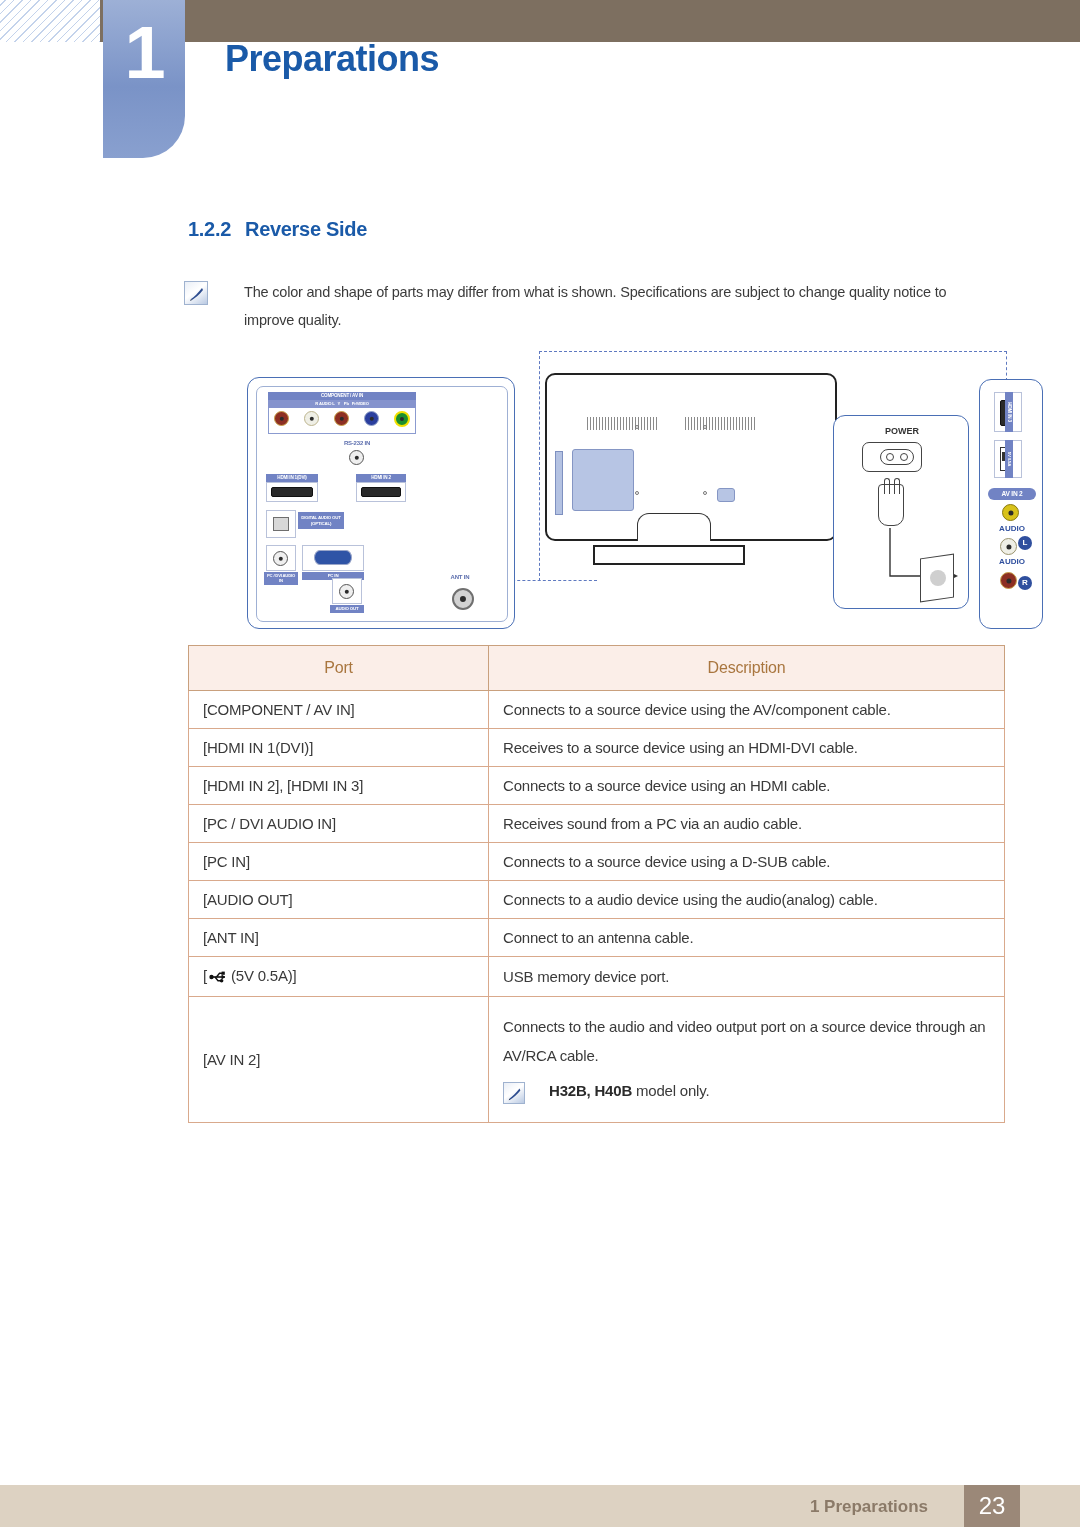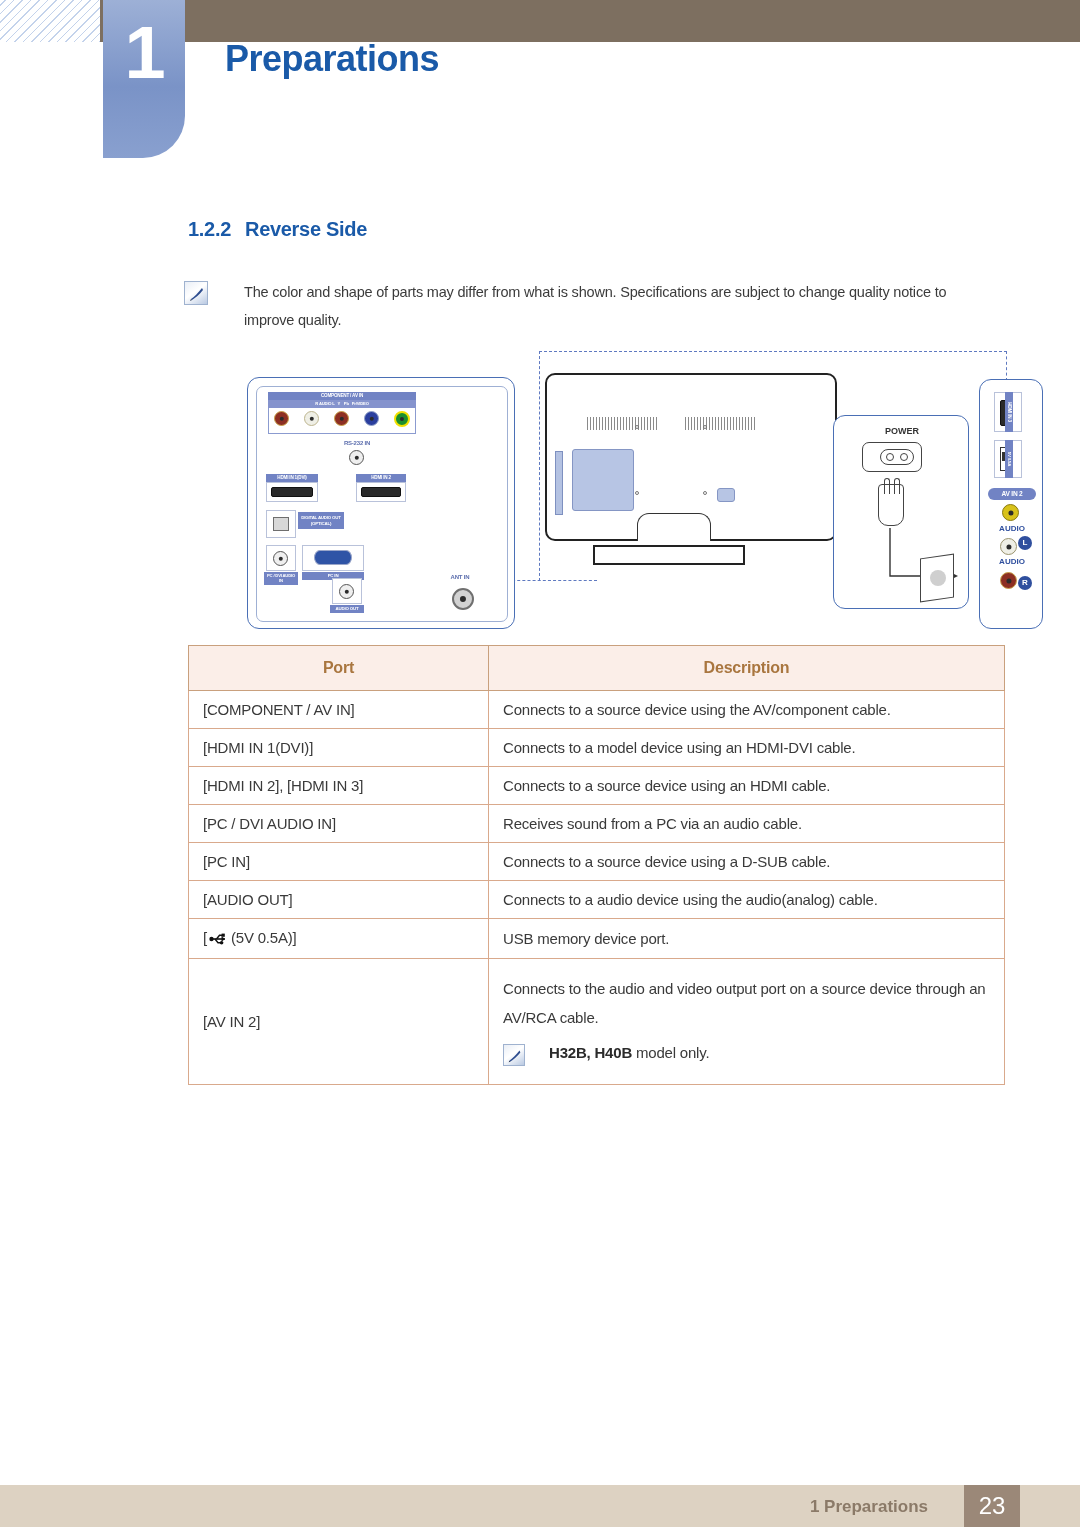--- a/index.html
+++ b/index.html
@@ -111,21 +111,21 @@
     position:absolute; left:188px; top:645px; width:816px;
     border-collapse:collapse; table-layout:fixed;
   }
   .tbl th, .tbl td{
     border:1px solid #d9a98c;
     padding:10px 14px;
     font-size:15px; color:#3a3a3a; text-align:left;
     letter-spacing:-.2px; vertical-align:middle;
   }
   .tbl th{
-    background:#fbeee8; color:#a9763f; font-weight:bold;
+    background:#fbeee8; color:#a9763f; font-weight:normal;
     text-align:center; font-size:16px; padding:13px 0;
     border-color:#c9a07d;
   }
   .tbl col.c1{ width:300px; }
   .tbl col.c2{ width:516px; }
   .tbl td.port{ white-space:nowrap; }
   .usb-sym{ display:inline-block; vertical-align:-2px; margin:0 2px; }
 
   .cell-note{ margin-top:12px; position:relative; padding-left:46px; min-height:24px; }
   .cell-note .ico{
@@ -291,37 +291,41 @@
       <th>Description</th>
     </tr>
   </thead>
   <tbody>
     <tr>
         <td class="port">[COMPONENT / AV IN]</td>
         <td>Connects to a source device using the AV/component cable.</td>
       </tr>
     <tr>
         <td class="port">[HDMI IN 1(DVI)]</td>
-        <td>Connects to a model device using an HDMI-DVI cable.</td>
+        <td>Receives to a source device using an HDMI-DVI cable.</td>
       </tr>
     <tr>
         <td class="port">[HDMI IN 2], [HDMI IN 3]</td>
         <td>Connects to a source device using an HDMI cable.</td>
       </tr>
     <tr>
         <td class="port">[PC / DVI AUDIO IN]</td>
         <td>Receives sound from a PC via an audio cable.</td>
       </tr>
     <tr>
         <td class="port">[PC IN]</td>
         <td>Connects to a source device using a D-SUB cable.</td>
       </tr>
     <tr>
         <td class="port">[AUDIO OUT]</td>
         <td>Connects to a audio device using the audio(analog) cable.</td>
+      </tr>
+    <tr>
+        <td class="port">[ANT IN]</td>
+        <td>Connect to an antenna cable.</td>
       </tr>
     <tr>
       <td class="port"><span>[</span><span class="usb-sym"><svg width="20" height="12" viewBox="0 0 20 12">
               <circle cx="2.5" cy="6" r="2.2" fill="#111"></circle>
               <path d="M2.5 6 L16 6" stroke="#111" stroke-width="1.6"></path>
               <path d="M16 6 L12.5 3.2 L12.5 8.8 Z" fill="#111"></path>
               <path d="M7.5 6 L10.5 2.2 L13.5 2.2" stroke="#111" stroke-width="1.4" fill="none"></path>
               <rect x="12.6" y="0.6" width="3.2" height="3.2" fill="#111"></rect>
               <path d="M6 6 L9 9.8 L12 9.8" stroke="#111" stroke-width="1.4" fill="none"></path>
               <circle cx="12.6" cy="9.8" r="1.8" fill="#111"></circle>

